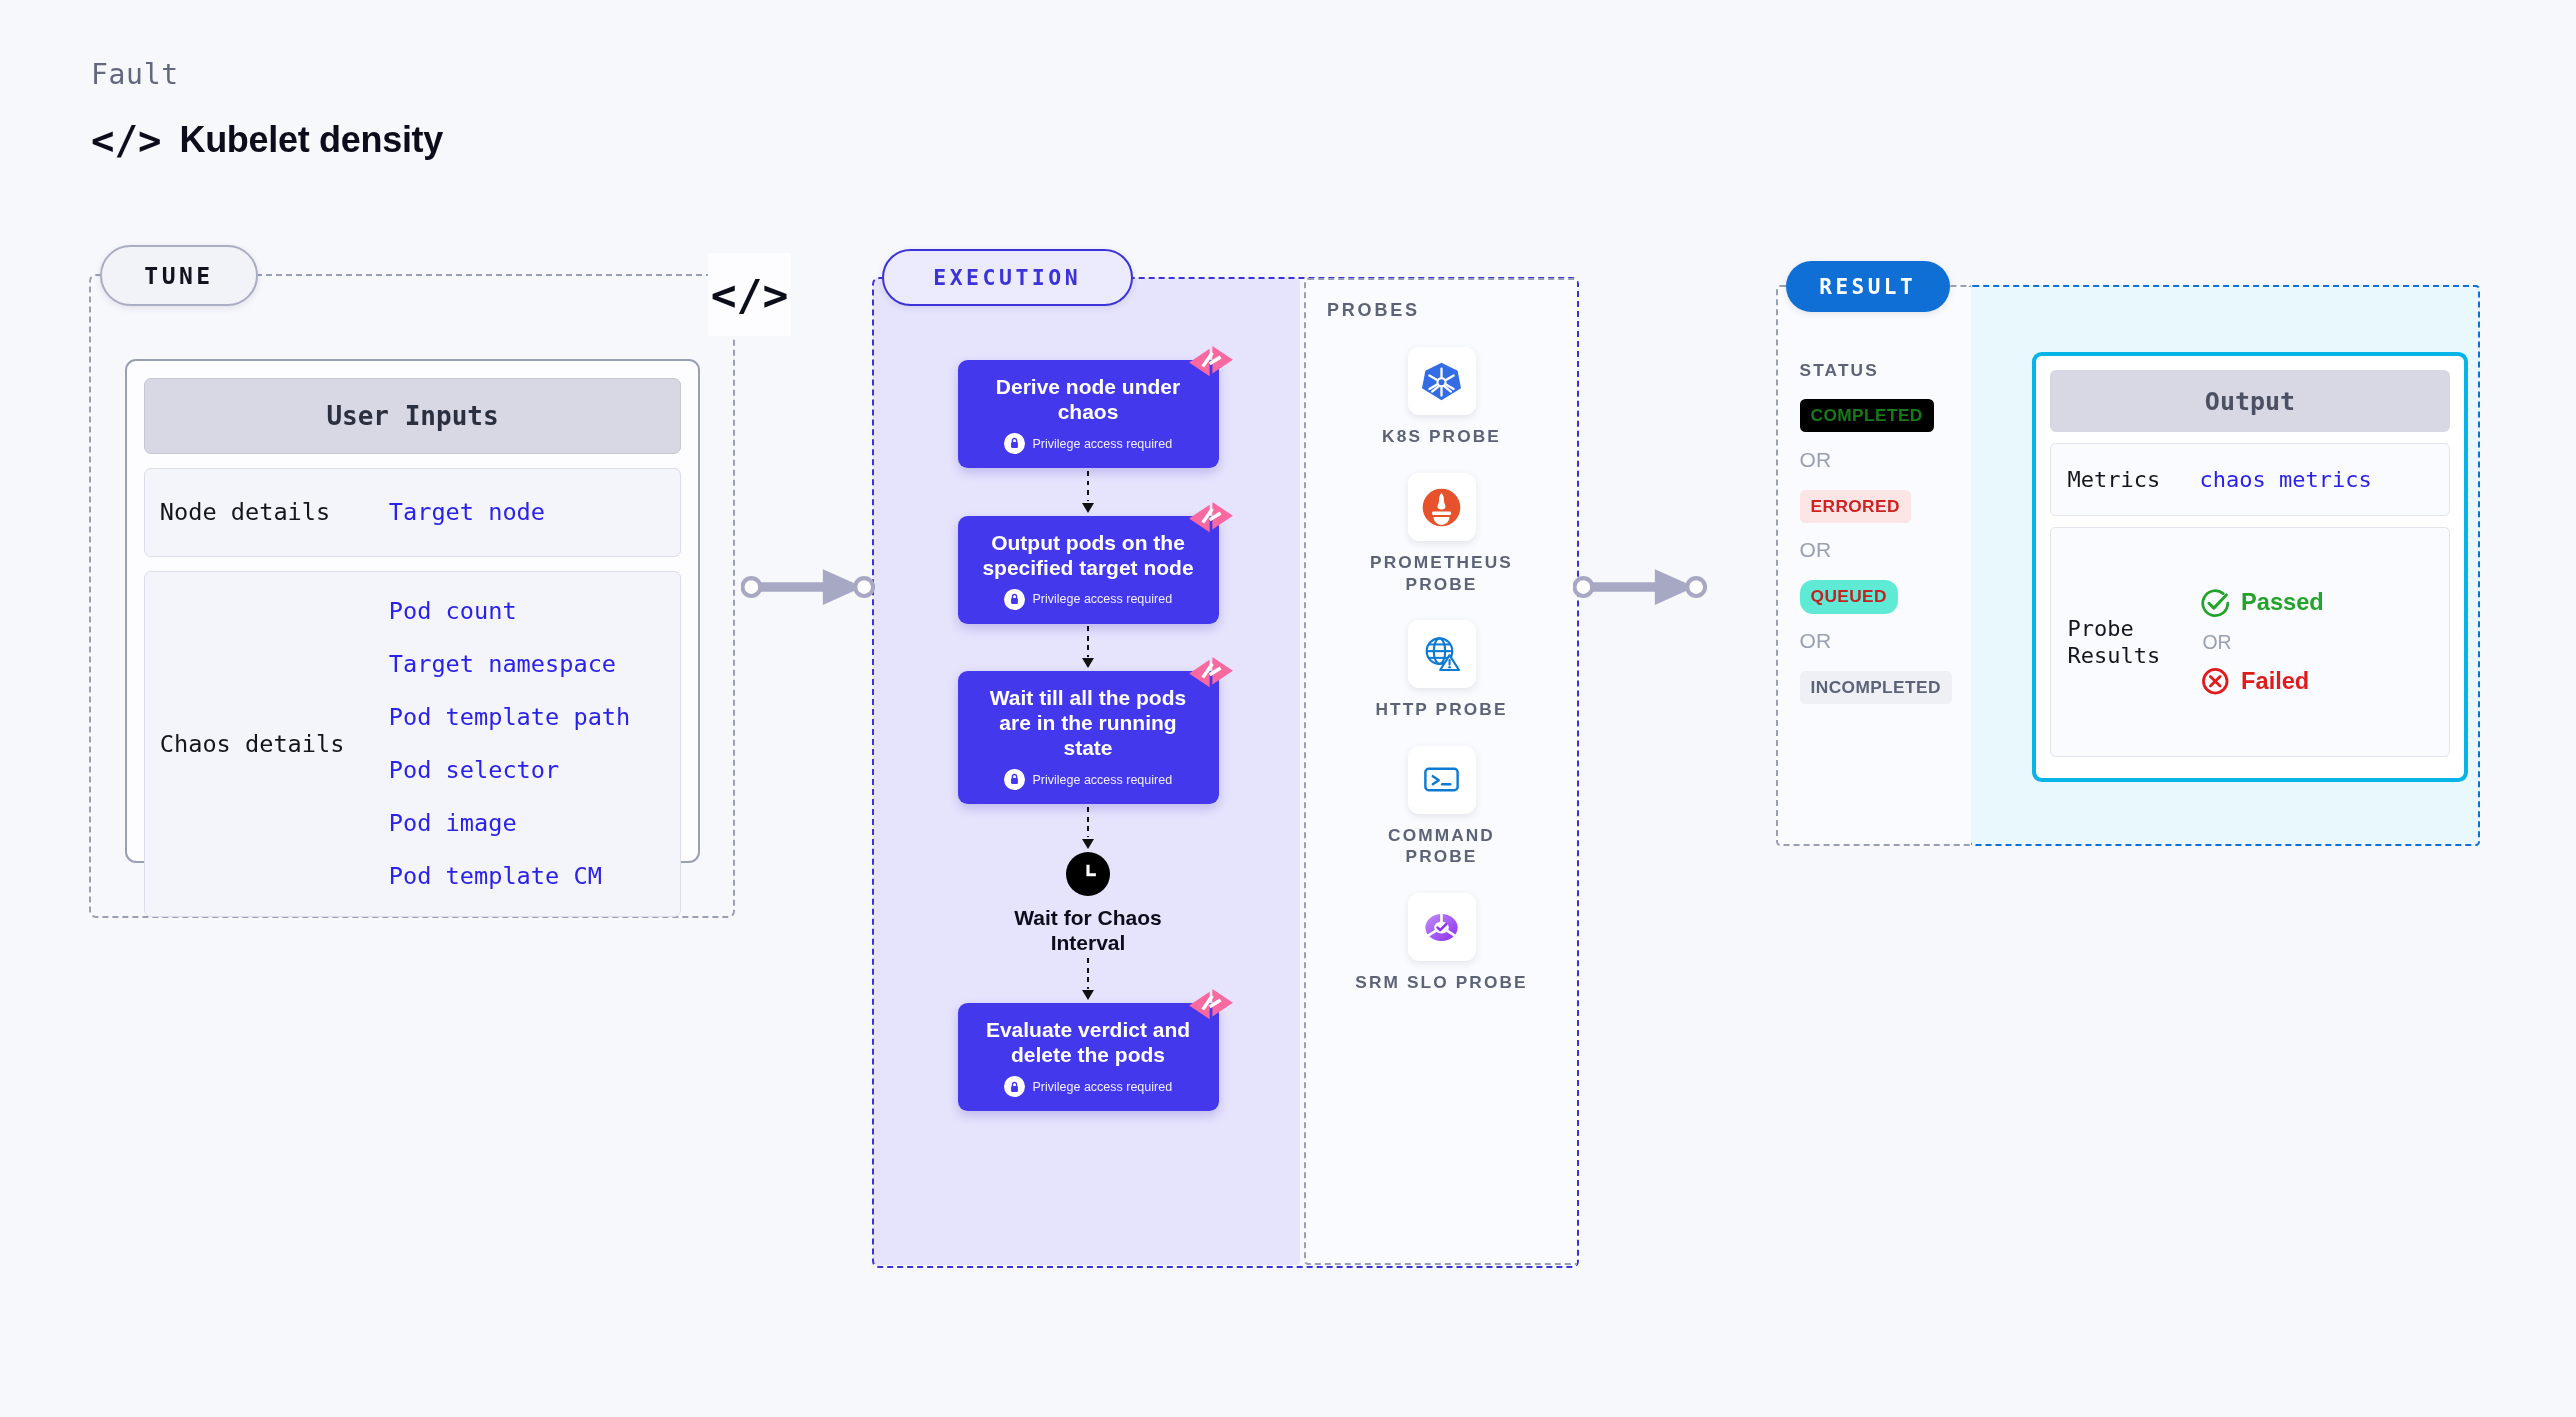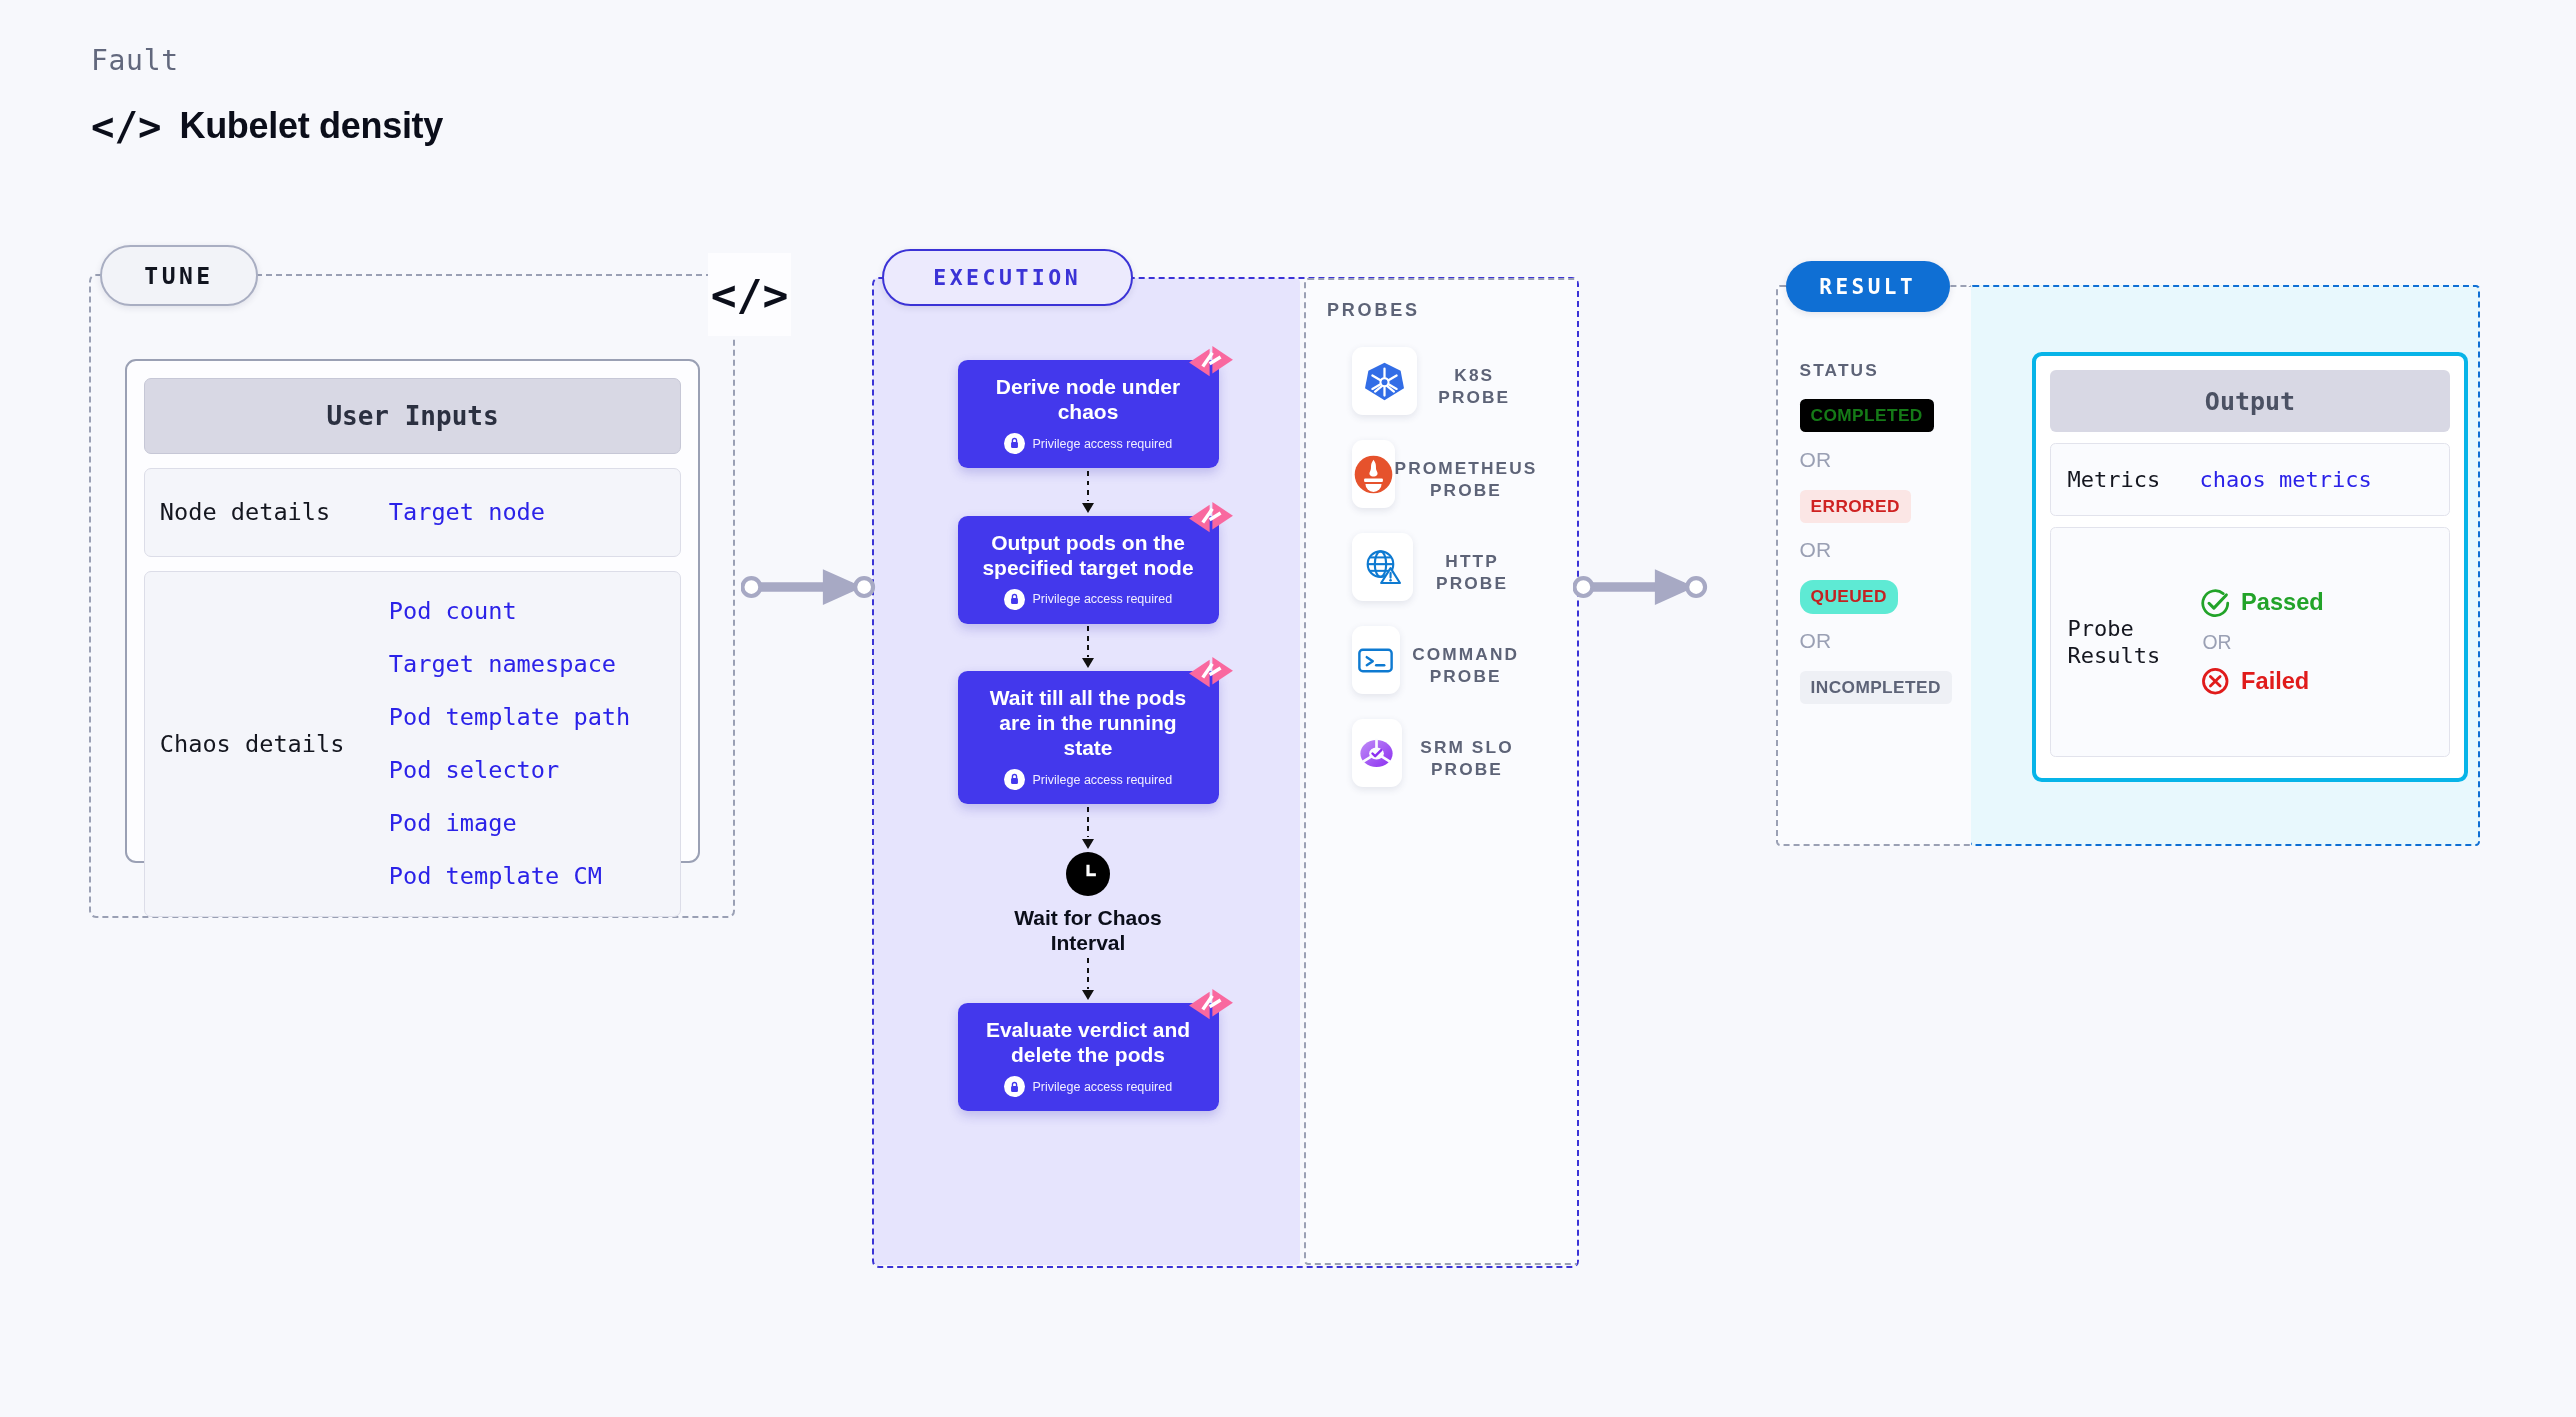--- a/index.html
+++ b/index.html
@@ -4,21 +4,21 @@
 <style>
   * { box-sizing: border-box; margin: 0; padding: 0; }
   html, body {
     width: 2576px; height: 1418px;
     background: #f7f8fc;
     font-family: "Liberation Sans", sans-serif;
     overflow: hidden;
   }
 
   
-  #header { position: absolute; left: 91px; top: 44px; }
+  #header { position: absolute; left: 91px; top: 58px; }
   #fault-label {
     font-family: "DejaVu Sans Mono", monospace;
     font-size: 28px; color: #62687d; letter-spacing: 0.7px;
   }
   #title-row { display: flex; align-items: center; gap: 18px; margin-top: 28px; }
   #code-icon-big {
     font-family: "DejaVu Sans Mono", monospace;
     font-size: 39px; font-weight: 700; color: #0b0e1a; line-height: 1;
   }
   #fault-title { font-size: 36px; font-weight: 700; color: #0b0e1a; letter-spacing: -0.3px; }
@@ -146,21 +146,21 @@
     background: #fafbfe; border-radius: 4.2px 0 0 4.2px;
   }
   #probes-title {
     position: absolute; left: 21px; top: 19.4px;
     font-size: 18px; font-weight: 700; color: #5d6377; letter-spacing: 2.8px;
   }
   #probe-list {
     position: absolute; left: 0; right: 0; top: 67px;
     display: flex; flex-direction: column; align-items: center; gap: 25px;
   }
-  .probe-item { display: flex; flex-direction: row; align-items: center; width: 180px; }
+  .probe-item { display: flex; flex-direction: column; align-items: center; width: 180px; }
   .probe-tile {
     width: 68px; height: 68px; background: #ffffff; border-radius: 11px;
     display: flex; align-items: center; justify-content: center;
     box-shadow: 0 2.1px 7px rgba(40,50,90,.10);
   }
   .probe-name {
     margin-top: 11px; text-align: center; line-height: 1.25;
     font-size: 17.3px; font-weight: 700; color: #5d6377; letter-spacing: 2.1px;
   }
 

